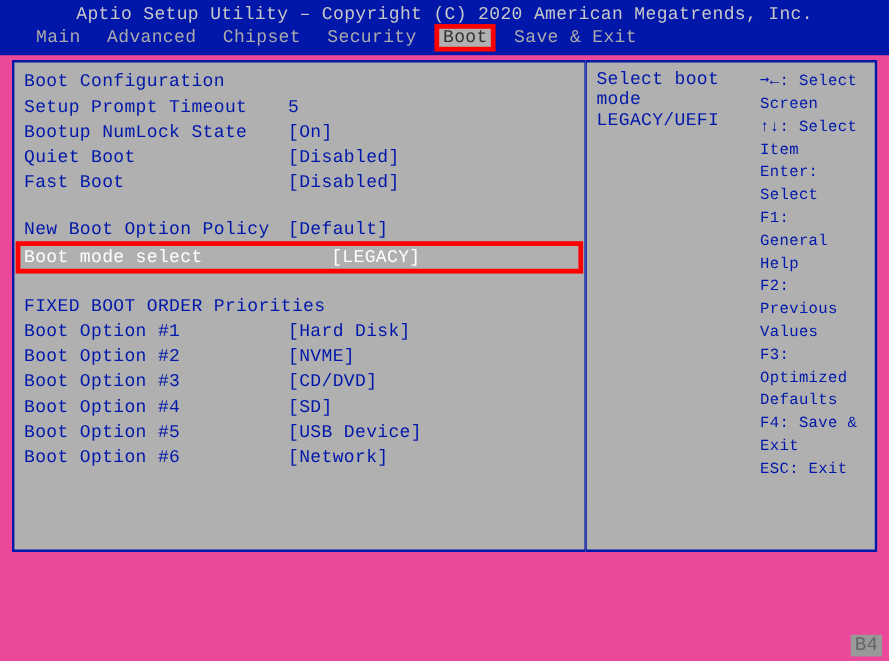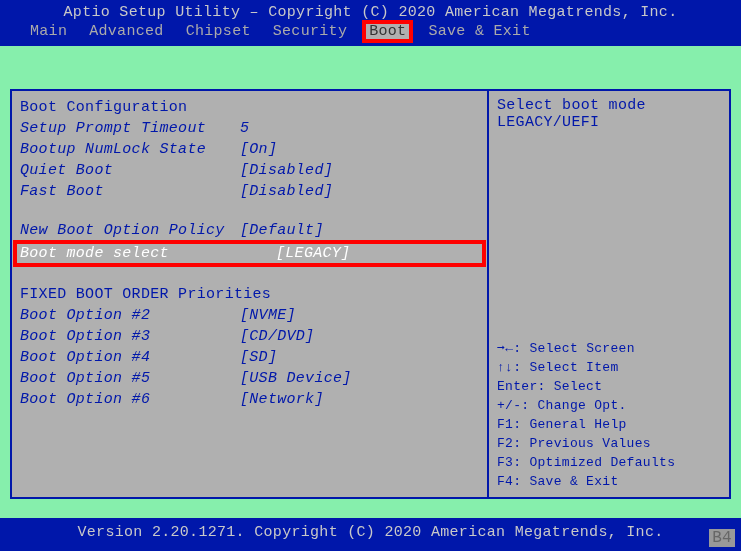--- a/index.html
+++ b/index.html
@@ -7,21 +7,21 @@
     margin: 0;
     padding: 0;
     background: #000;
     font-family: "Courier New", monospace;
     font-size: 15px;
     letter-spacing: 0.3px;
   }
   .screen {
     width: 741px;
     height: 551px;
-    background: #86efac;
+    background: #ec4899;
     position: relative;
     overflow: hidden;
   }
   .header {
     background: #0017aa;
     color: #aaaaaa;
     padding: 4px 10px 2px;
   }
   .title {
     text-align: center;
@@ -41,49 +41,46 @@
     background: #b0b0b0;
     color: #333;
     outline: 4px solid #ff0000;
     outline-offset: -1px;
   }
   .panels {
     display: flex;
     padding: 4px 10px;
     gap: 0;
     height: 418px;
-    margin-top: 39px;
   }
   .panel {
     border: 2px solid #0017aa;
     padding: 6px 8px;
     background: #b0b0b0;
   }
   .panel-left {
     width: 478px;
     border-right-width: 1px;
   }
   .panel-right {
     width: 243px;
     border-left-width: 1px;
     display: flex;
-    flex-direction: column;
     justify-content: space-between;
     gap: 34px;
   }
   .section-title {
     color: #0017aa;
     margin: 2px 0;
   }
   .row {
     display: flex;
     color: #0017aa;
     padding: 1px 0;
     line-height: 19px;
-    font-style: italic;
   }
   .row .label { width: 220px; }
   .row .value { }
   .row.selected {
     background: #b0b0b0;
     outline: 4px solid #ff0000;
     outline-offset: -1px;
     margin: 2px -4px;
     padding: 1px 4px;
     gap: 36px;
@@ -160,20 +157,24 @@
           </div>
           <div class="row selected">
             <span class="label">Boot mode select</span>
             <span class="value">[LEGACY]</span>
           </div>
         </div>
       <div class="spacer"></div>
       <div class="section-title">FIXED BOOT ORDER Priorities</div>
       <div id="bootorder">
           <div class="row">
+            <span class="label">Boot Option #1</span>
+            <span class="value">[Hard Disk]</span>
+          </div>
+          <div class="row">
             <span class="label">Boot Option #2</span>
             <span class="value">[NVME]</span>
           </div>
           <div class="row">
             <span class="label">Boot Option #3</span>
             <span class="value">[CD/DVD]</span>
           </div>
           <div class="row">
             <span class="label">Boot Option #4</span>
             <span class="value">[SD]</span>
@@ -190,27 +191,24 @@
     </div>
     <div class="panel panel-right">
       <div class="help-top" id="help-top">
           <div>Select boot mode</div>
           <div>LEGACY/UEFI</div>
         </div>
       <div class="help-keys" id="help-keys">
           <div>➞←: Select Screen</div>
           <div>↑↓: Select Item</div>
           <div>Enter: Select</div>
-          <div>+/-: Change Opt.</div>
           <div>F1: General Help</div>
           <div>F2: Previous Values</div>
           <div>F3: Optimized Defaults</div>
           <div>F4: Save &amp; Exit</div>
+          <div>ESC: Exit</div>
         </div>
     </div>
   </div>
 
-  <div class="footer">
-    <span>Version 2.20.1271. Copyright (C) 2020 American Megatrends, Inc.</span>
-  </div>
 
   <div class="corner-badge">B4</div>
 </div>
 
 </body></html>

